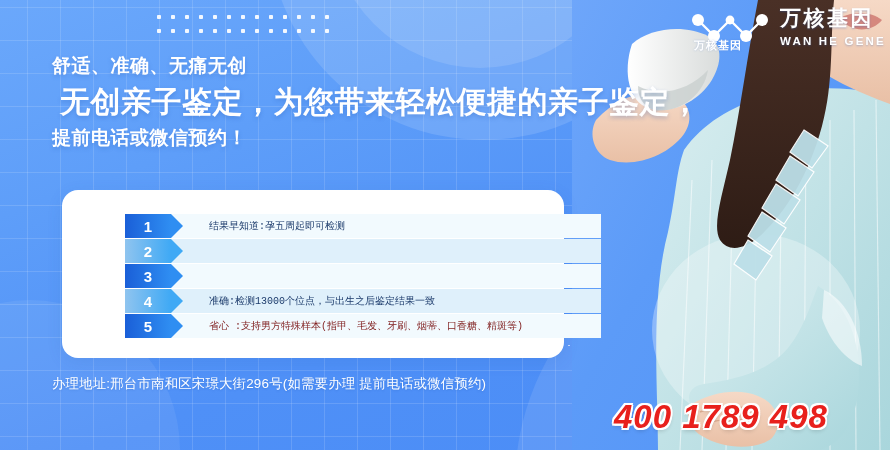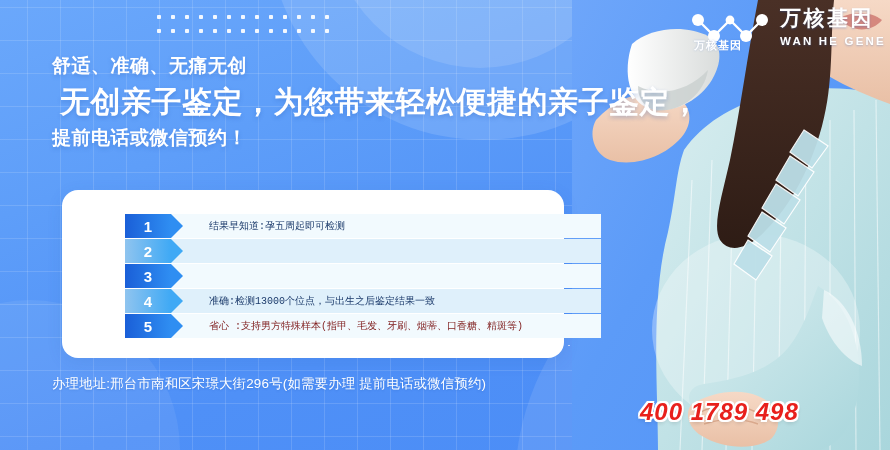--- a/index.html
+++ b/index.html
@@ -140,22 +140,22 @@
   .address{
     position:absolute; left:28px; top:375px; z-index:6;
     color:#fff; font-size:13.4px; letter-spacing:.2px;
     text-shadow:0 1px 2px rgba(40,90,180,.30);
     white-space:nowrap;
     margin-left:24px;
   }
 
   
   .phone{
-    position:absolute; left:640px; top:398px; z-index:8;
-    font-size:24px; font-weight:700; font-style:italic;
+    position:absolute; left:614px; top:398px; z-index:8;
+    font-size:33px; font-weight:700; font-style:italic;
     color:#e8201c; letter-spacing:1px;
     font-family:"Liberation Sans",sans-serif;
     text-shadow:
       -1.6px -1.6px 0 #fff,  1.6px -1.6px 0 #fff,
       -1.6px  1.6px 0 #fff,  1.6px  1.6px 0 #fff,
        0 -1.8px 0 #fff, 0 1.8px 0 #fff,
       -1.8px 0 0 #fff, 1.8px 0 0 #fff,
        0 3px 4px rgba(0,0,0,.18);
   }
 </style>

